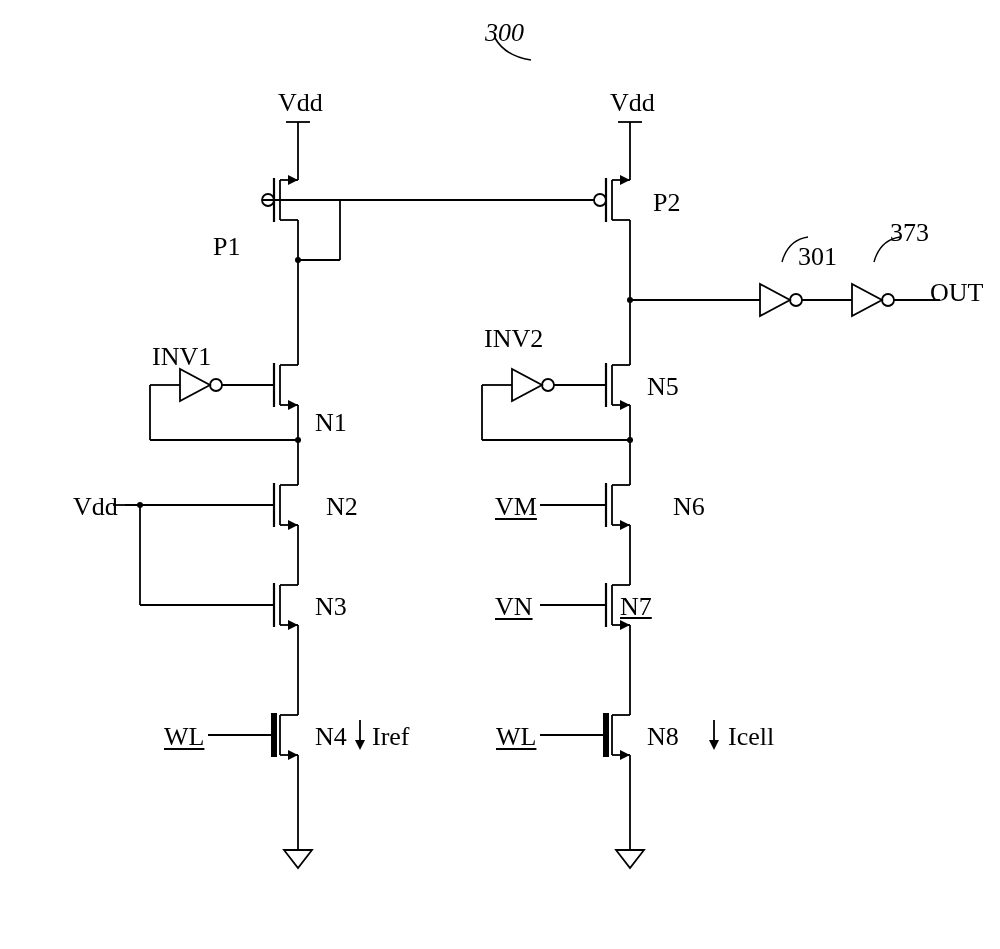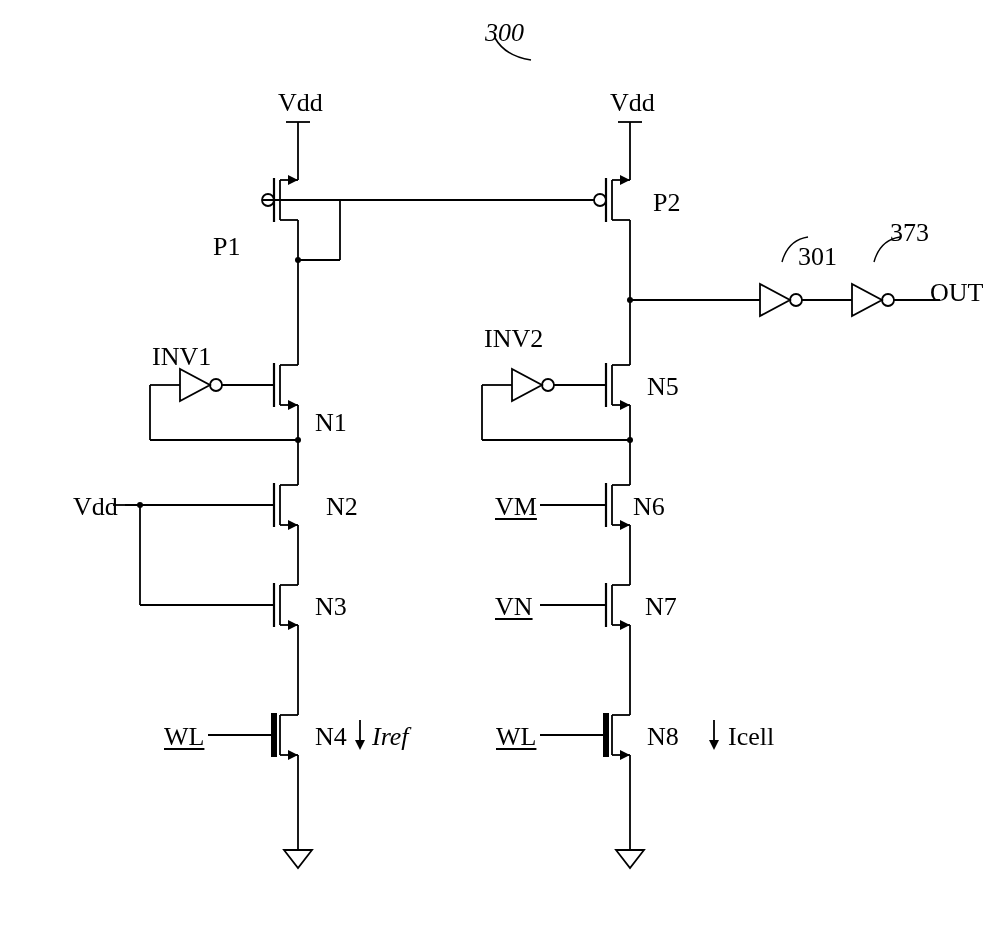--- a/index.html
+++ b/index.html
@@ -162,22 +162,22 @@
 <span class="label" style="left:152px; top:342px;">INV1</span>
 <span class="label" style="left:484px; top:324px;">INV2</span>
 <span class="label" style="left:798px; top:218px;margin-top:24px;">301</span>
 <span class="label" style="left:890px; top:218px;">373</span>
 <span class="label" style="left:930px; top:278px;">OUT</span>
 <span class="label" style="left:315px; top:372px;margin-top:36px;">N1</span>
 <span class="label" style="left:315px; top:492px;margin-left:11px;">N2</span>
 <span class="label" style="left:315px; top:592px;">N3</span>
 <span class="label" style="left:315px; top:722px;">N4</span>
 <span class="label" style="left:647px; top:372px;">N5</span>
-<span class="label" style="left:633px; top:492px;text-align:right;">N6</span>
-<span class="label" style="left:645px; top:592px;">N7</span>
+<span class="label" style="left:673px; top:492px;text-align:right;">N6</span>
+<span class="label" style="left:620px; top:592px;text-decoration:underline;">N7</span>
 <span class="label" style="left:647px; top:722px;">N8</span>
 <span class="label" style="left:73px; top:492px;">Vdd</span>
 <span class="label underline" style="left:495px; top:492px;">VM</span>
 <span class="label underline" style="left:495px; top:592px;">VN</span>
 <span class="label underline" style="left:164px; top:722px;">WL</span>
 <span class="label underline" style="left:496px; top:722px;">WL</span>
-<span class="label" style="left:372px; top:722px;font-style:italic;">Iref</span>
+<span class="label" style="left:372px; top:722px;">Iref</span>
 <span class="label" style="left:728px; top:722px;">Icell</span>
 
 </body></html>

